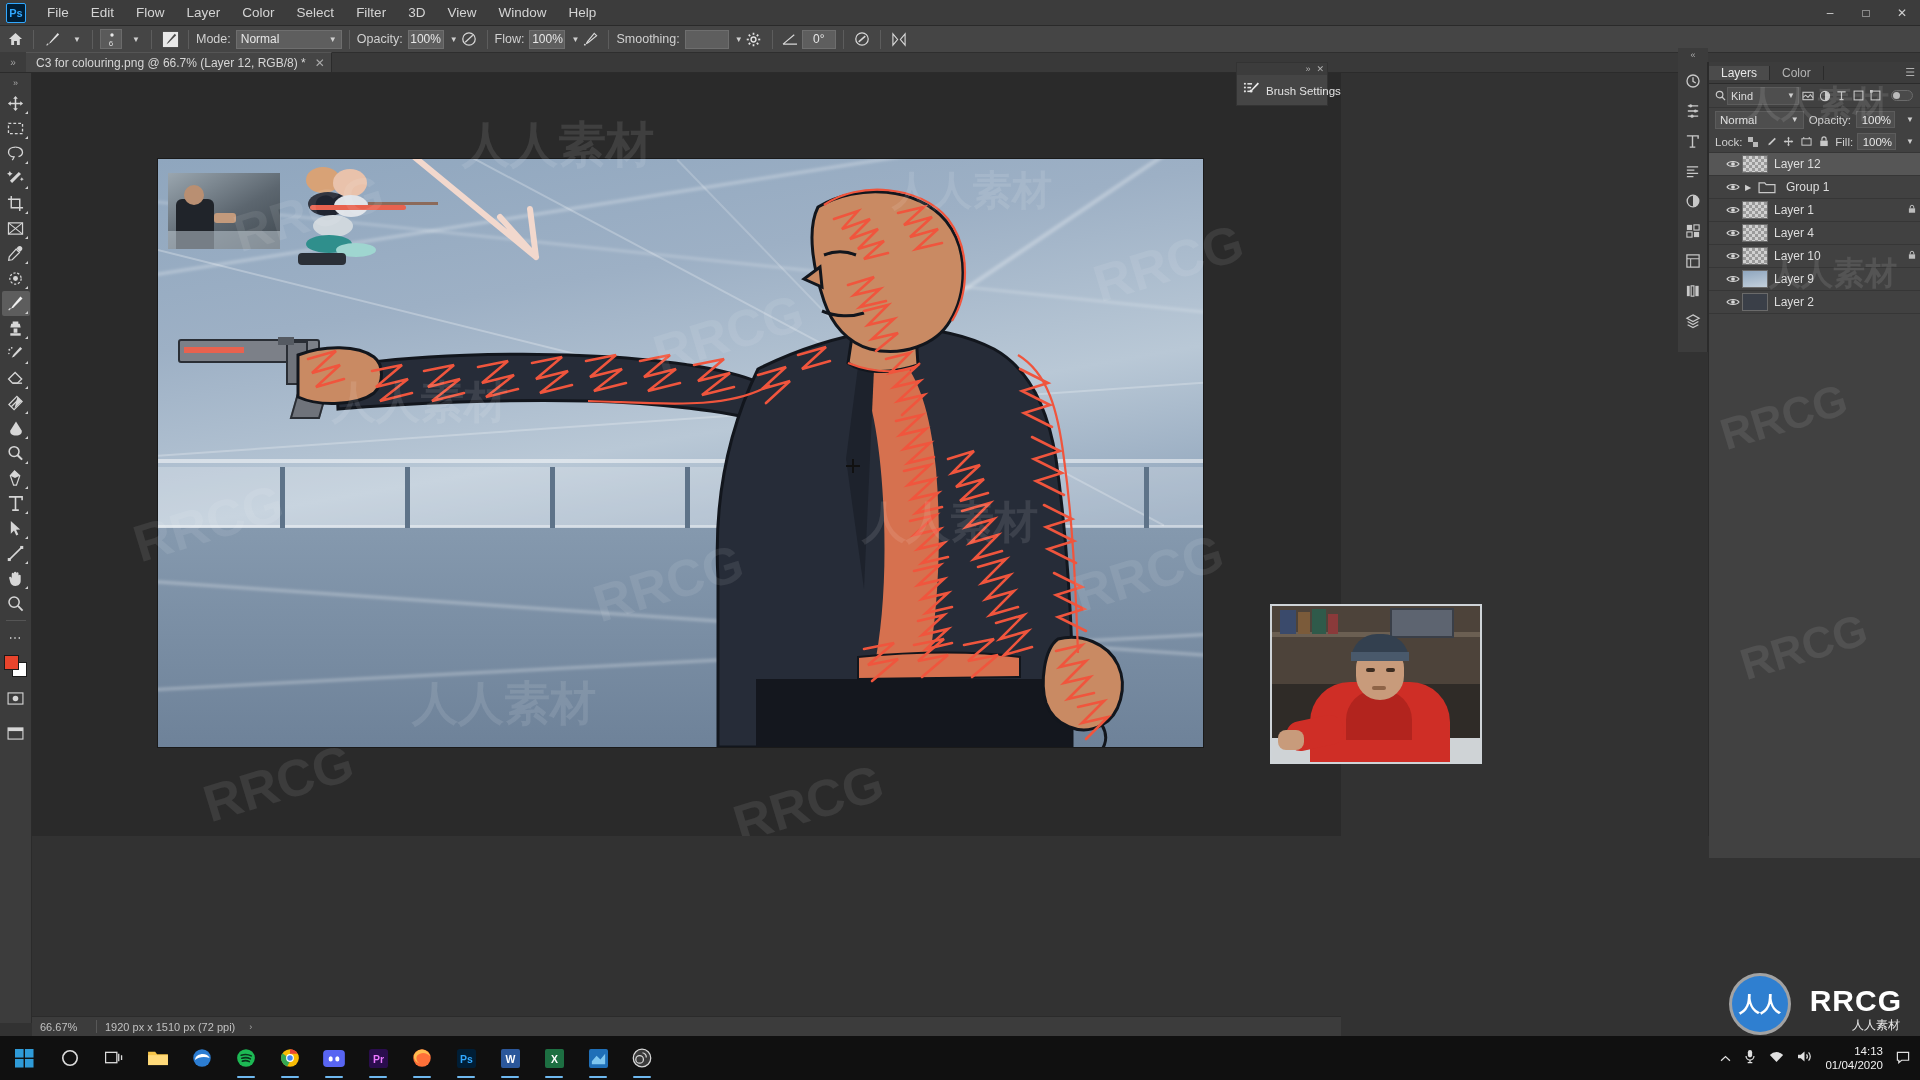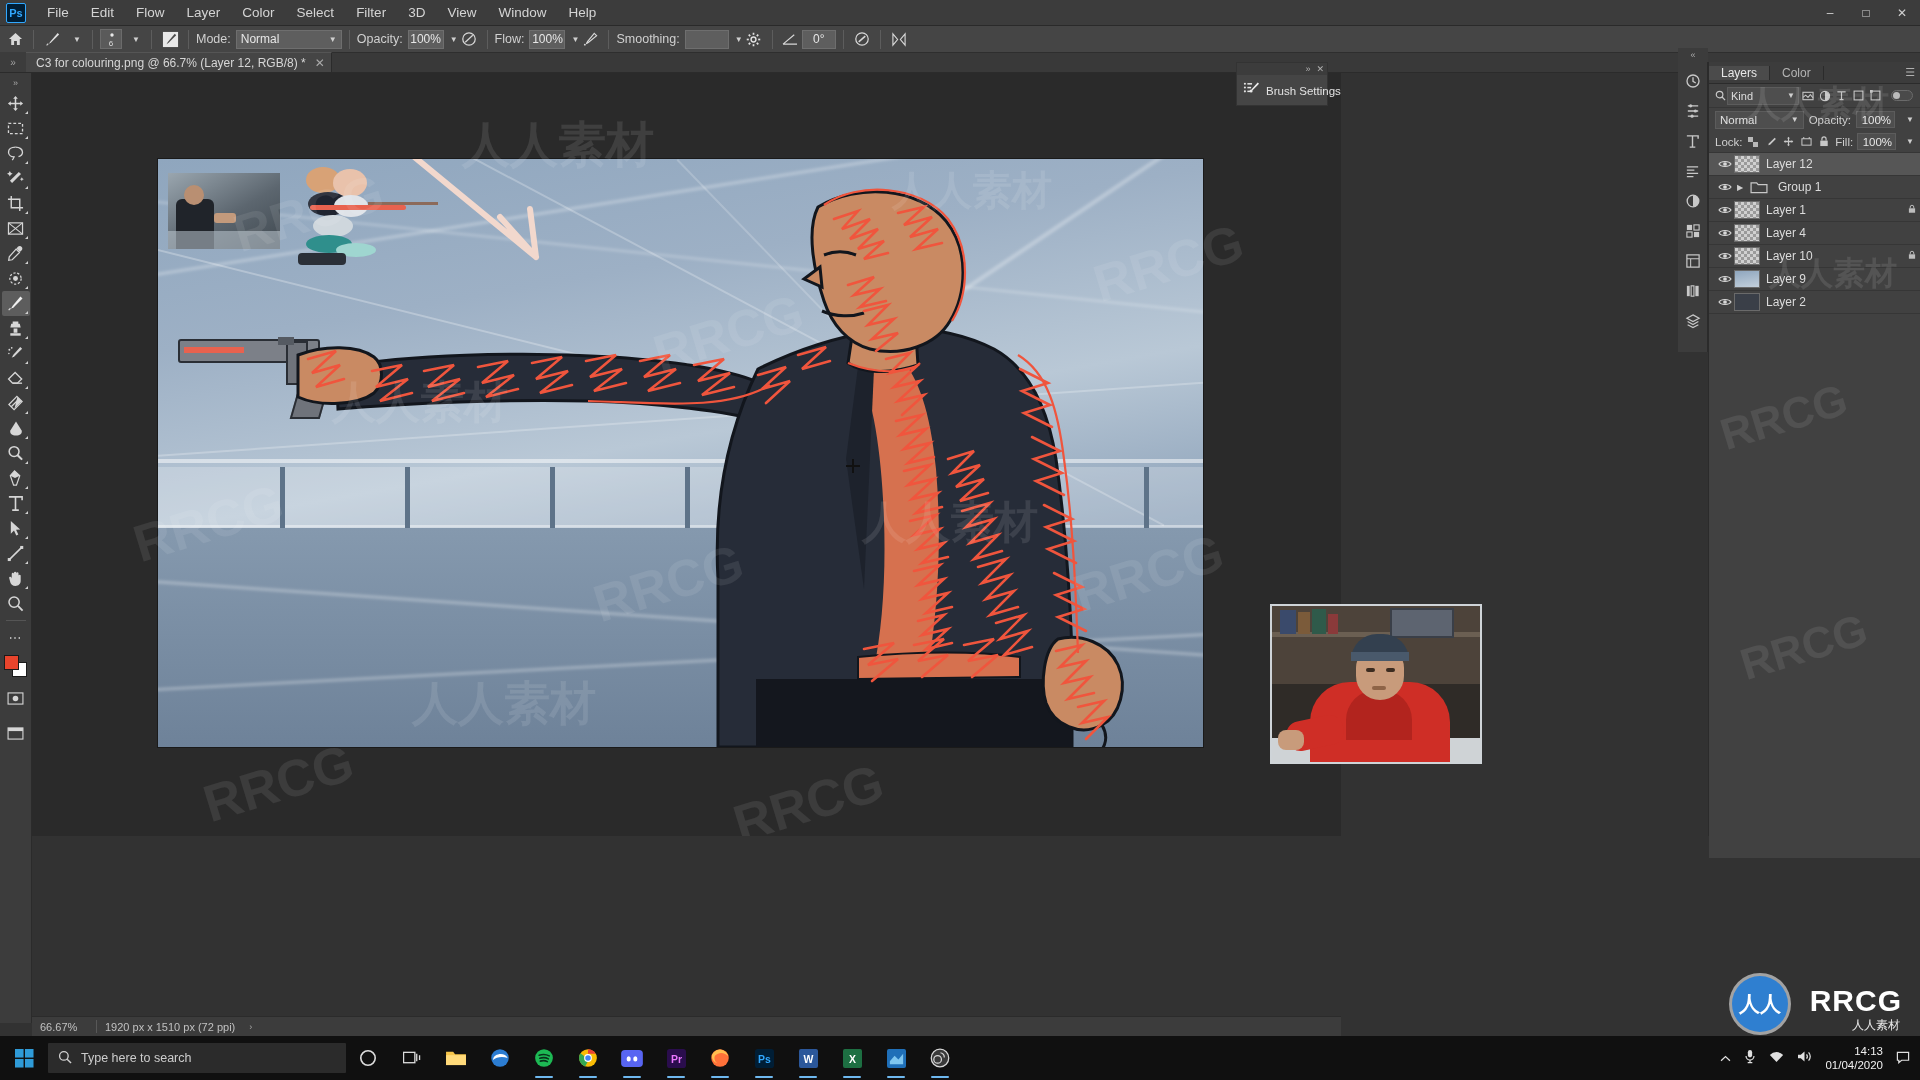--- a/index.html
+++ b/index.html
@@ -198,21 +198,21 @@
     height:22px; display:flex; align-items:center; padding:0 6px; gap:4px;
     border-bottom:1px solid #363636;
   }
   .lock-ic {
     width:15px; height:16px; display:flex; align-items:center;
     justify-content:center; color:#c8c8c8; font-size:11px;
   }
 
   .layer-row {
     height:23px; display:flex; align-items:center;
-    border-bottom:1px solid #363636; padding-left:6px;
+    border-bottom:1px solid #363636; padding-left:14px;
   }
   .layer-row.selected { background:#565656; }
   .eye {
     width:19px; height:22px; display:flex; align-items:center;
     justify-content:center;
   }
   .lthumb {
     width:26px; height:18px; border:1px solid #6a6a6a; margin-right:6px;
     background:#5a5a5a; flex:none; position:relative; overflow:hidden;
   }
@@ -1108,29 +1108,20 @@
 
 <div id="taskbar">
   <div id="start">
     <svg width="19" height="19" viewBox="0 0 20 20">
         <rect x="0" y="0" width="9" height="9" fill="#2f9bd8"></rect>
         <rect x="10.5" y="0" width="9" height="9" fill="#2f9bd8"></rect>
         <rect x="0" y="10.5" width="9" height="9" fill="#2f9bd8"></rect>
         <rect x="10.5" y="10.5" width="9" height="9" fill="#2f9bd8"></rect>
       </svg>
   </div>
-  <div id="searchbox">
-    <span>
-      <svg width="14" height="14" viewBox="0 0 15 15">
-          <circle cx="6.3" cy="6.3" r="4.6" fill="none" stroke="#d0d0d0" stroke-width="1.4"></circle>
-          <path d="M9.8 9.8 L14 14" stroke="#d0d0d0" stroke-width="1.5"></path>
-        </svg>
-    </span>
-    <span id="search-ph">Type here to search</span>
-  </div>
   <div class="tbi">
     <svg width="18" height="18" viewBox="0 0 19 19">
         <circle cx="9.5" cy="9.5" r="7.6" fill="none" stroke="#dcdcdc" stroke-width="1.7"></circle>
       </svg>
   </div>
   <div class="tbi">
     <svg width="19" height="16" viewBox="0 0 20 17">
         <rect x="0.5" y="2.5" width="12" height="11" fill="none" stroke="#dcdcdc" stroke-width="1.4"></rect>
         <path d="M14.5 4 V12 M17.5 5.5 V10.5" stroke="#dcdcdc" stroke-width="1.4"></path>
       </svg>

